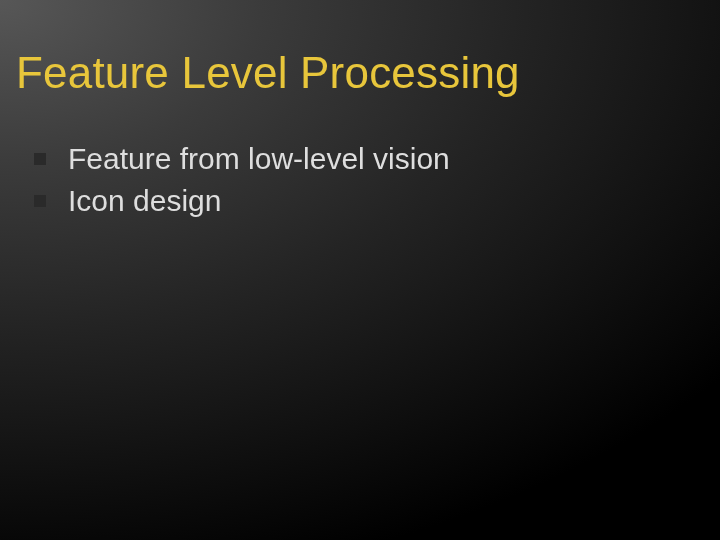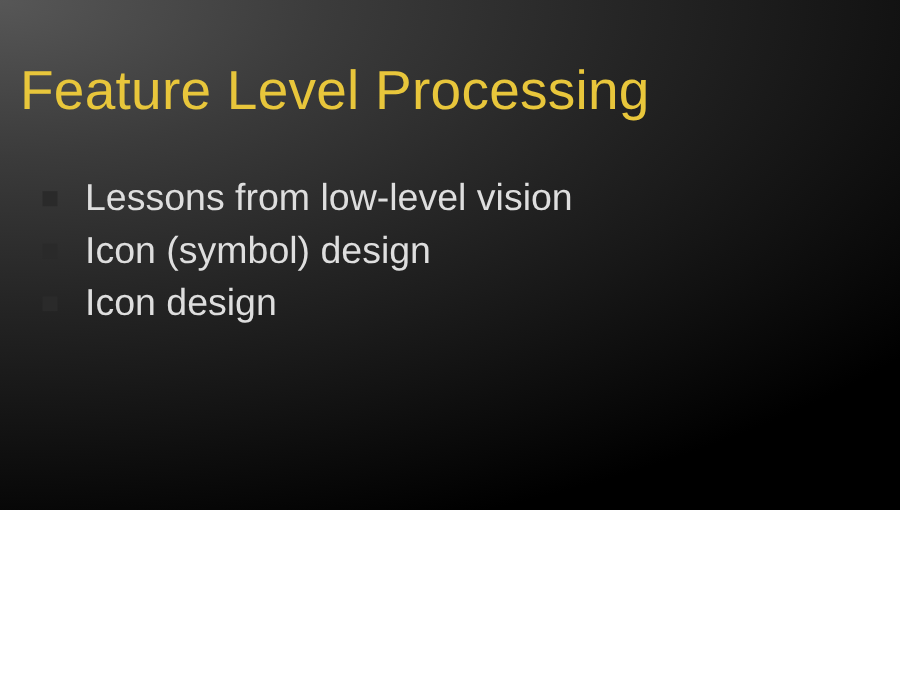--- a/index.html
+++ b/index.html
@@ -5,21 +5,21 @@
   html, body {
     margin: 0;
     padding: 0;
     width: 720px;
     height: 540px;
     overflow: hidden;
     font-family: Arial, Helvetica, sans-serif;
   }
   .slide {
     width: 720px;
-    height: 408px;
+    height: 540px;
     background: radial-gradient(ellipse 130% 110% at 0% 0%, #575757 0%, #3b3b3b 28%, #242424 55%, #101010 80%, #000000 100%);
     position: relative;
     box-sizing: border-box;
   }
   .title {
     color: #e8c63b;
     font-size: 44px;
     font-weight: 400;
     position: absolute;
     top: 48px;
@@ -51,24 +51,20 @@
   }
 </style>
 </head>
 <body>
 
 <div class="slide">
   <div class="title">Feature Level Processing</div>
   <div class="bullets">
     <div class="bullet-row">
       <div class="bullet-marker"></div>
-      <div class="bullet-text">Lessons from low-level vision</div>
-    </div>
-    <div class="bullet-row">
-      <div class="bullet-marker"></div>
-      <div class="bullet-text">Icon (symbol)  design</div>
+      <div class="bullet-text">Feature from low-level vision</div>
     </div>
     <div class="bullet-row">
       <div class="bullet-marker"></div>
       <div class="bullet-text">Icon design</div>
     </div>
   </div>
 </div>
 
 </body></html>

